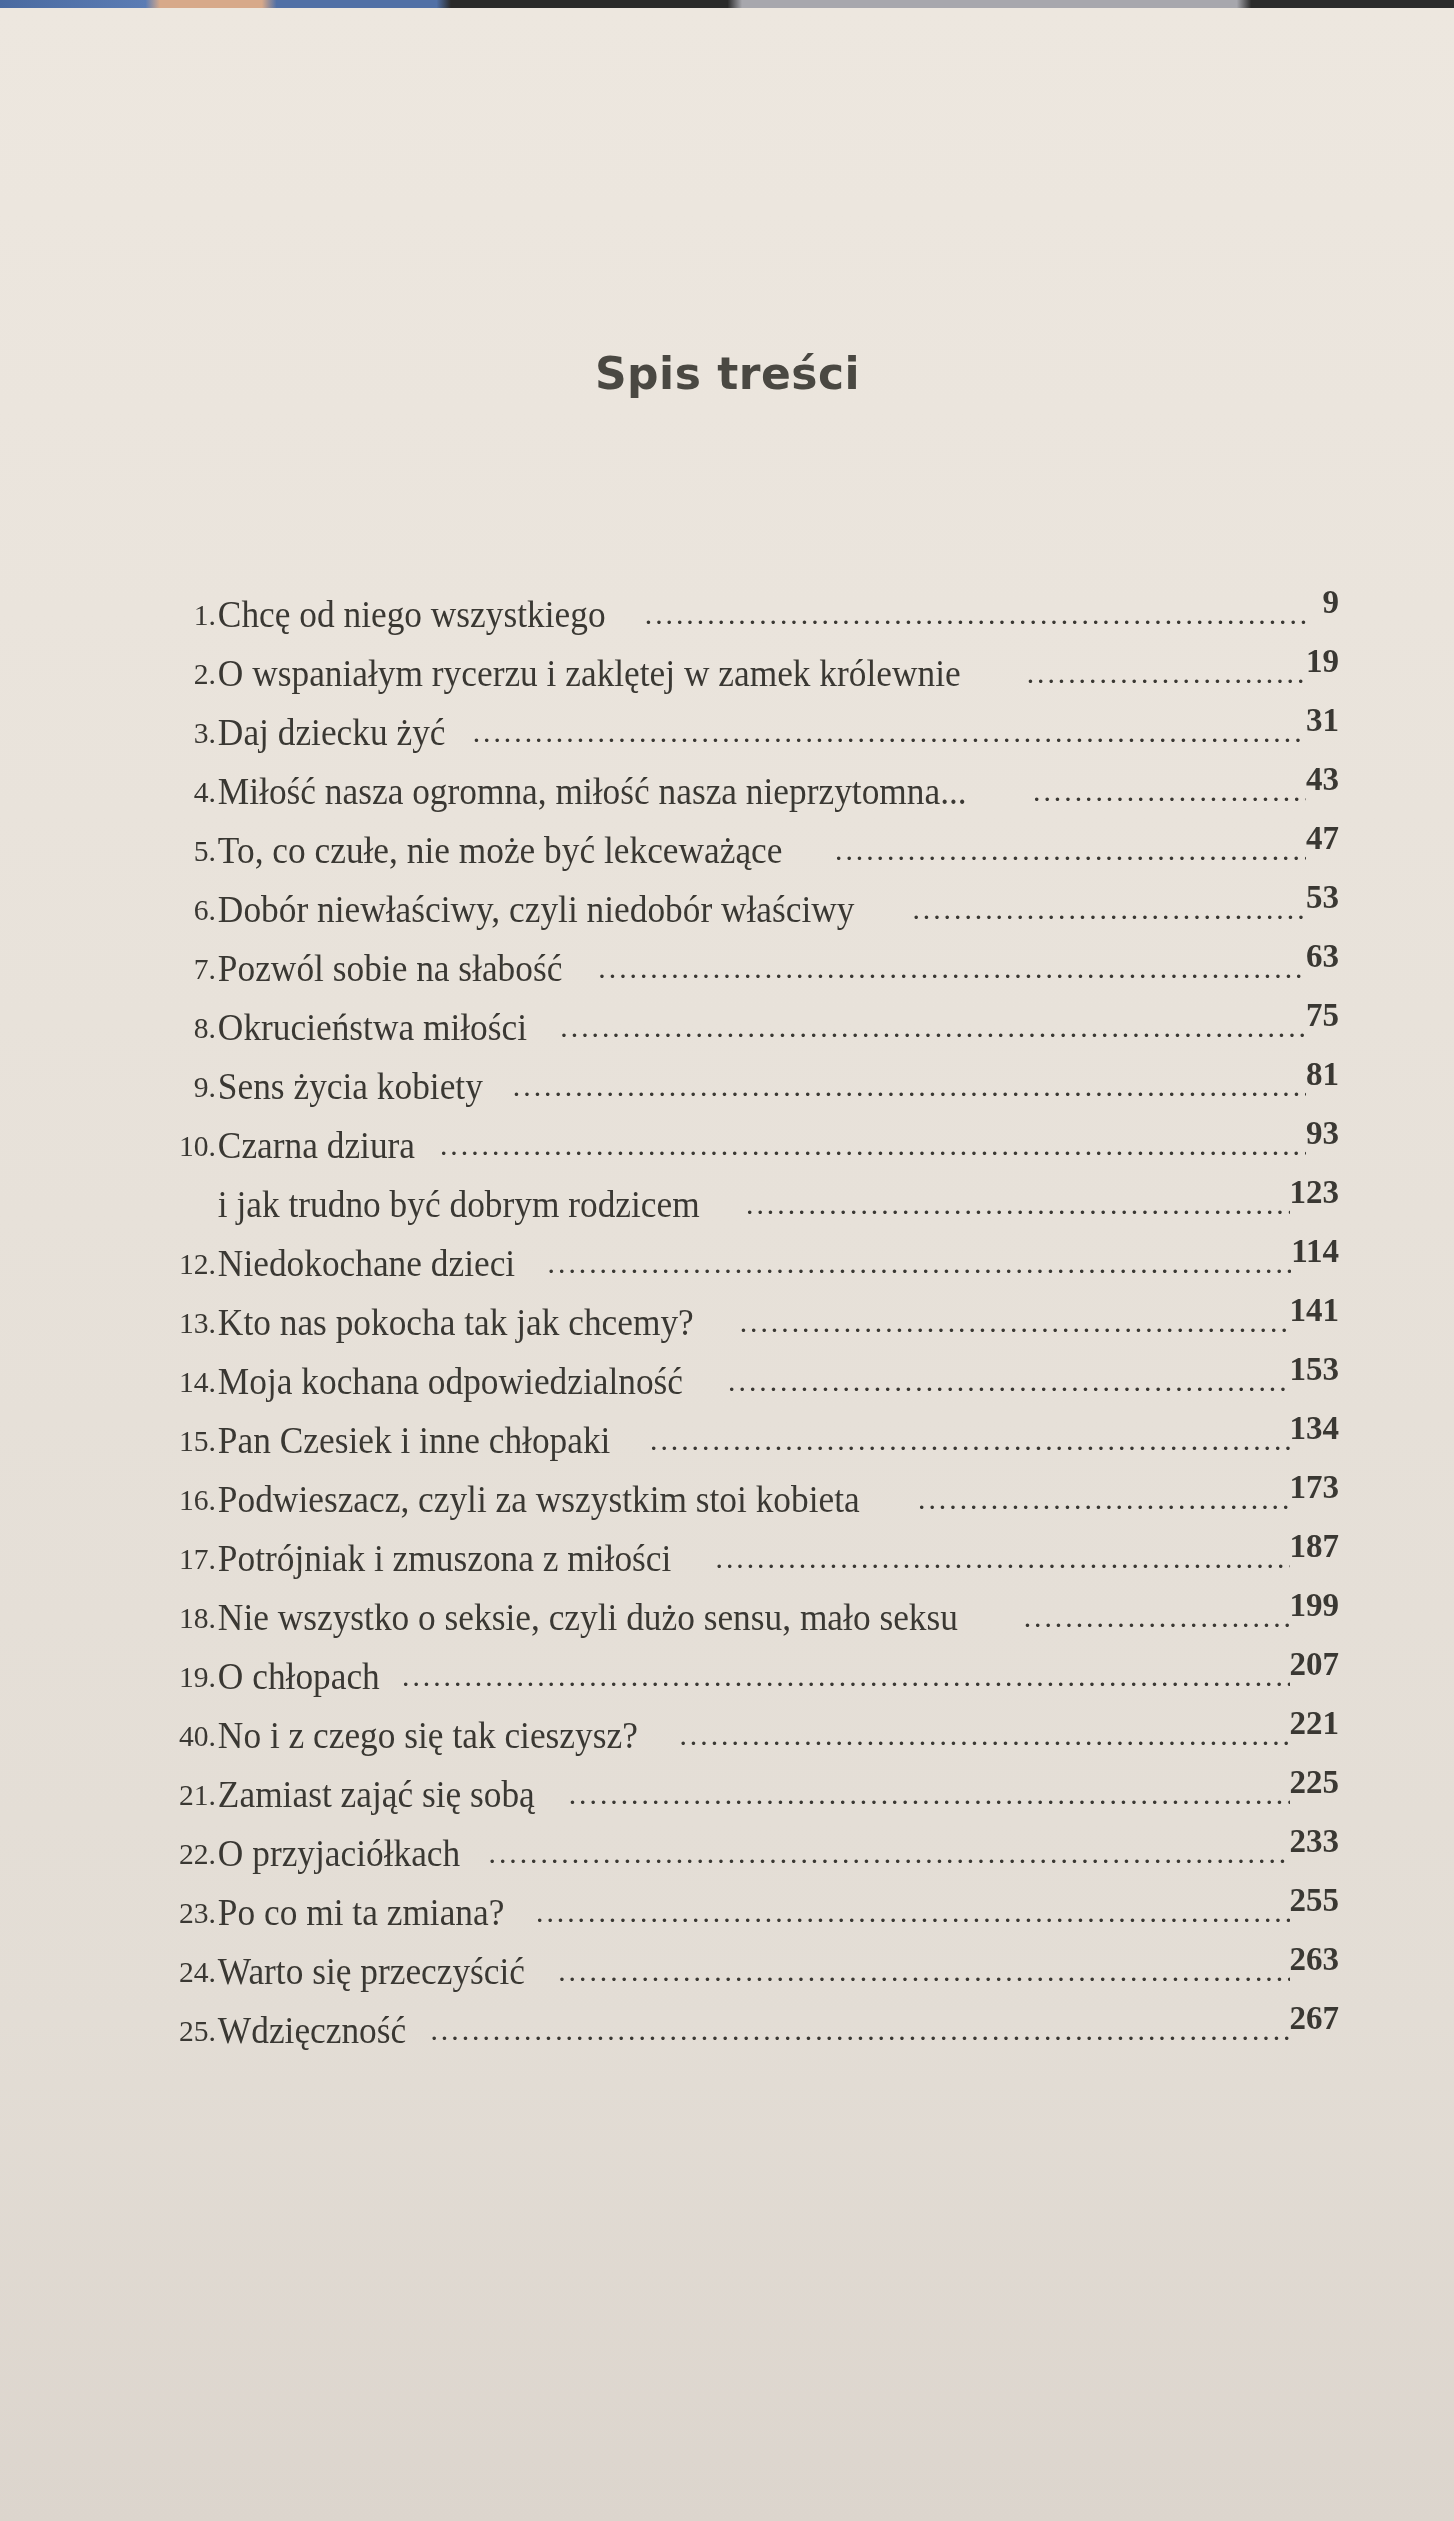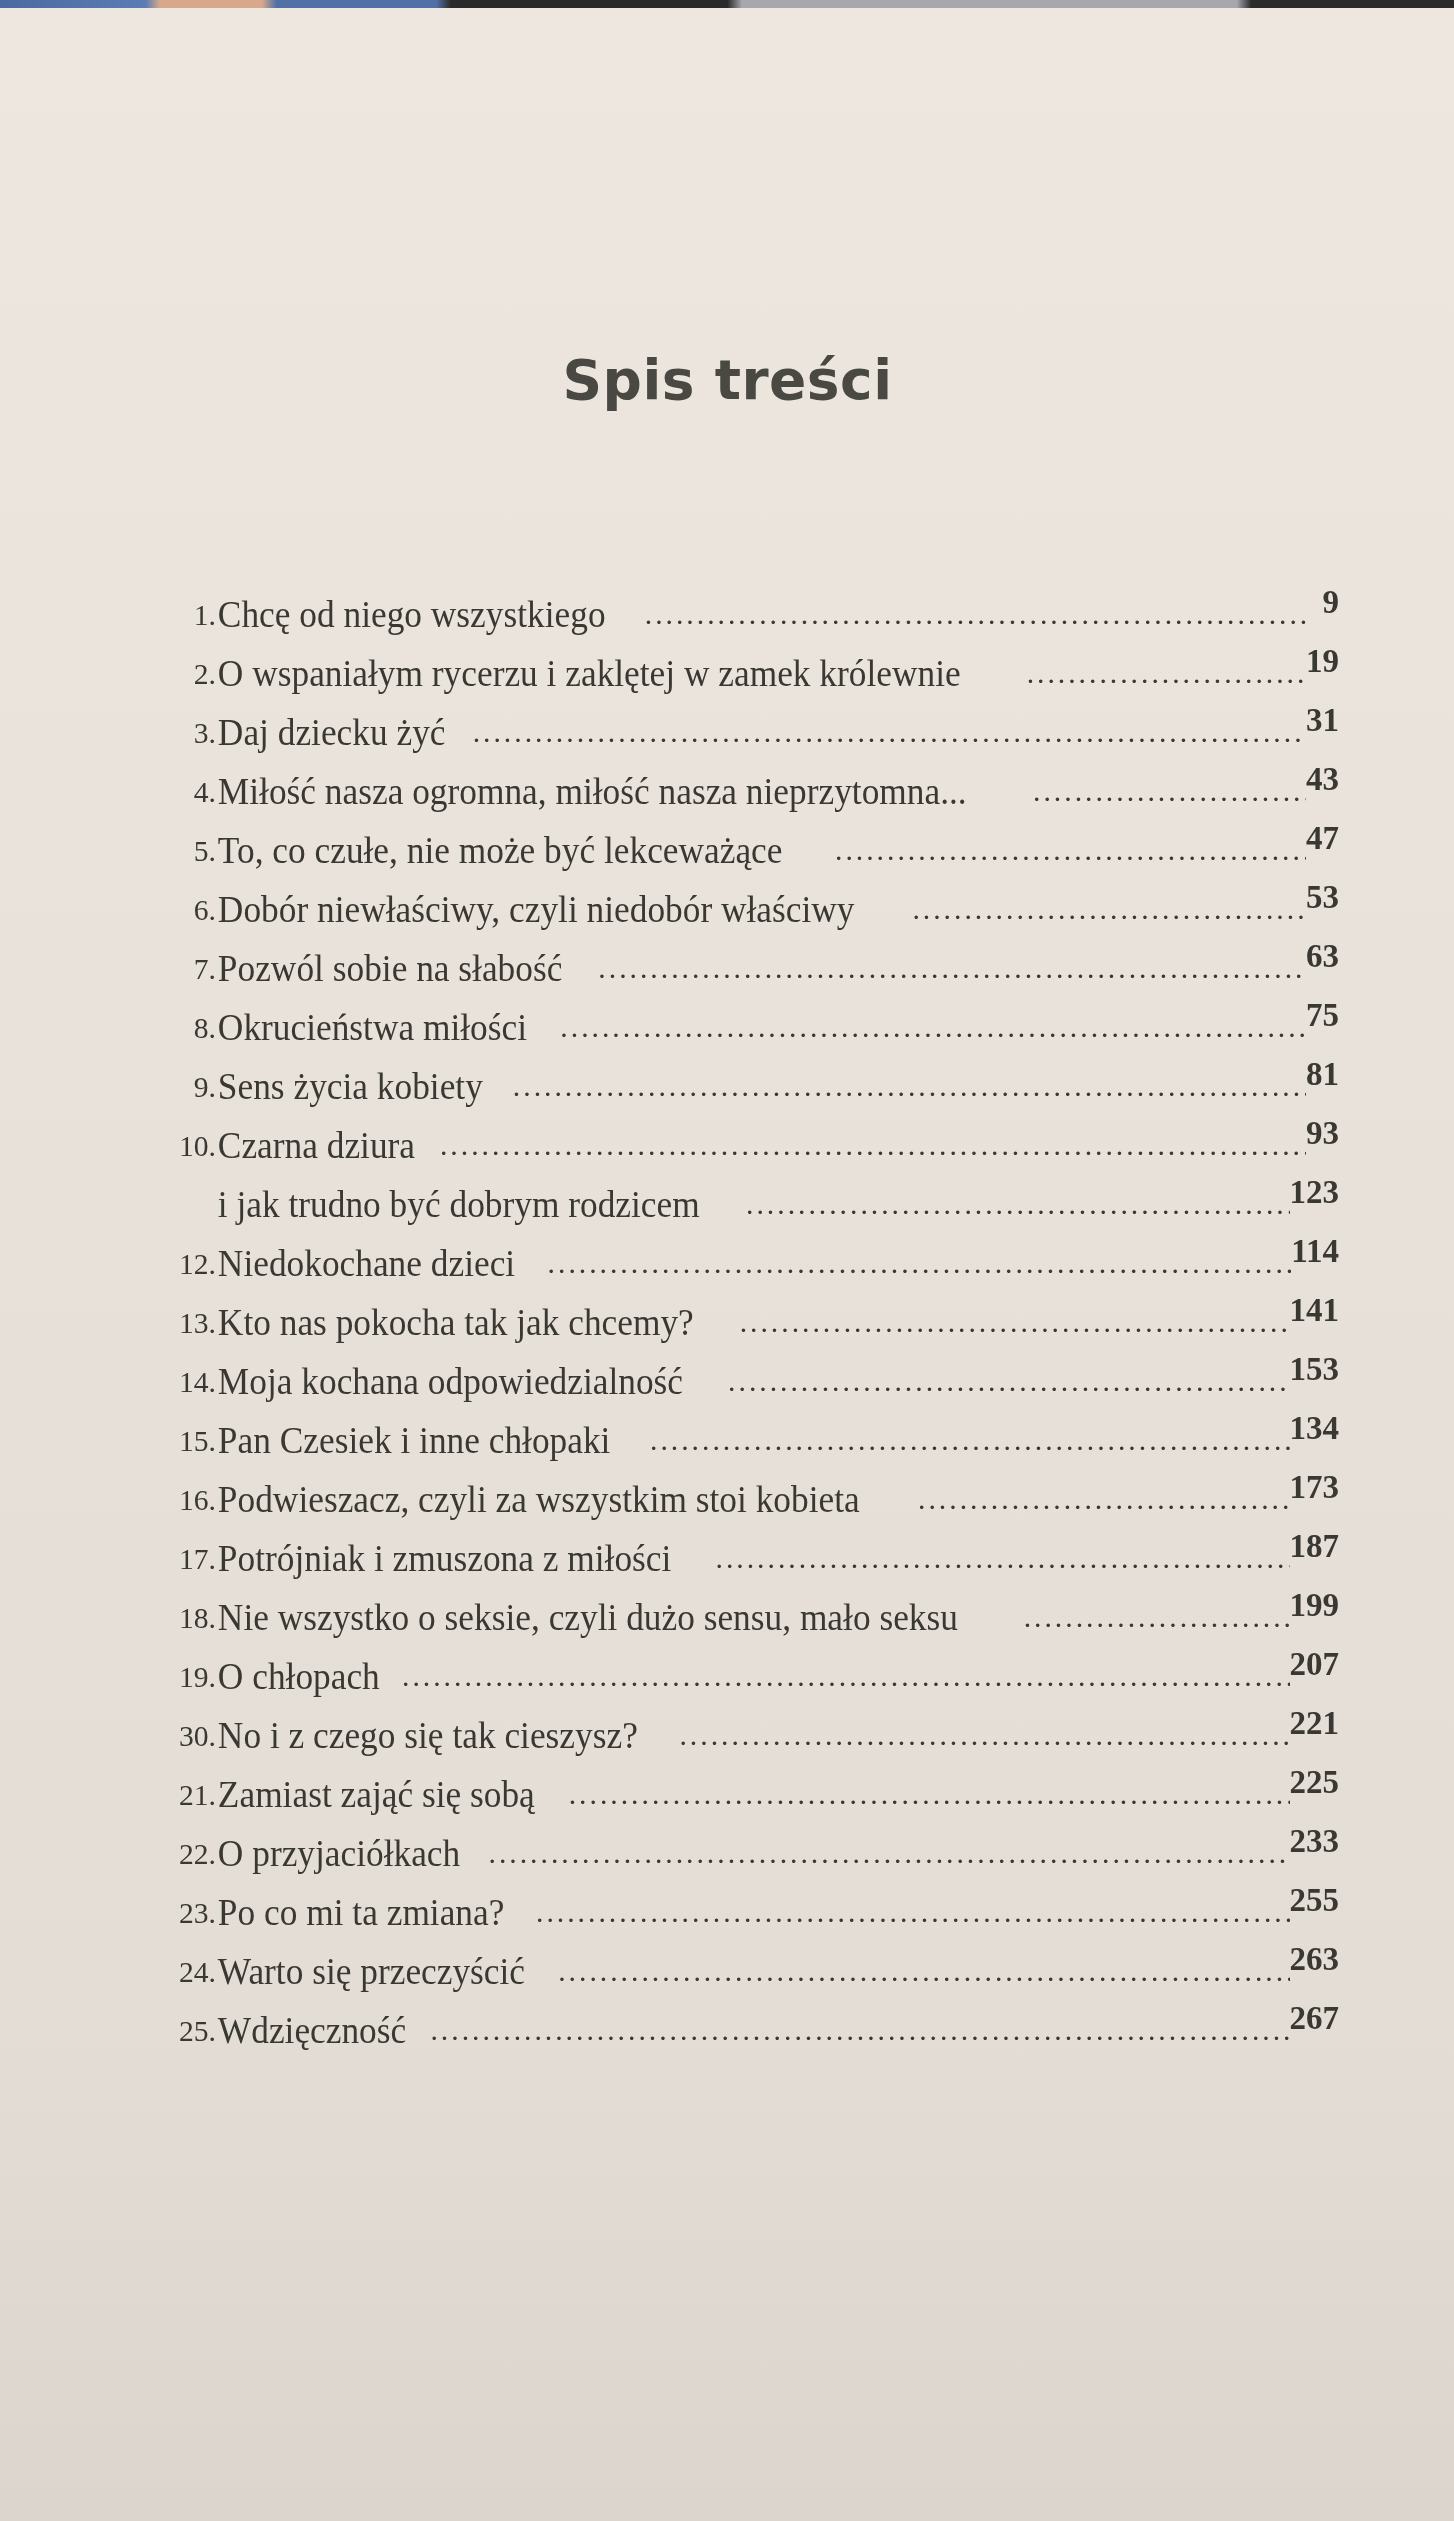--- a/index.html
+++ b/index.html
@@ -12,21 +12,21 @@
     position: absolute; left: 0; top: 0; width: 1455px; height: 7.9px;
     background: linear-gradient(90deg, #4a6aa0 0%, #5b7cb4 10%, #d7a98a 11%, #d7a98a 18%, #5170a6 19%, #5170a6 30%, #2a2a2a 31%, #2a2a2a 50%, #a7a7ad 51%, #a7a7ad 85%, #2b2b2b 86%, #2b2b2b 100%);
   }
   .page {
     position: absolute; left: 0; top: 7.9px; width: 1455px; height: 2514px;
     background: linear-gradient(180deg, #ede7df 0%, #e8e2da 40%, #e3ddd5 80%, #dcd5cd 100%);
   }
   .title {
     position: absolute; top: 340px; left: 0; width: 1455px; text-align: center;
     font-family: "DejaVu Sans", sans-serif; font-weight: bold;
-    font-size: 55px; color: #4a4842; letter-spacing: 0.5px;
+    font-size: 44px; color: #4a4842; letter-spacing: 0.5px;
   }
   .toc {
     position: absolute; left: 167px; top: 566px; width: 1172px;
     font-family: "Liberation Serif", serif; color: #3a3833;
   }
   .entry {
     position: relative; height: 59px;
     display: flex; align-items: flex-end;
     font-size: 38px; line-height: 1;
   }
@@ -165,21 +165,21 @@
         <span class="dots">..................................................................................................................................................</span>
         <span class="page-num">199</span>
       </div>
     <div class="entry">
         <span class="num">19.</span>
         <span class="text">O chłopach</span>
         <span class="dots">..................................................................................................................................................</span>
         <span class="page-num">207</span>
       </div>
     <div class="entry">
-        <span class="num">30.</span>
+        <span class="num">40.</span>
         <span class="text">No i z czego się tak cieszysz?</span>
         <span class="dots">..................................................................................................................................................</span>
         <span class="page-num">221</span>
       </div>
     <div class="entry">
         <span class="num">21.</span>
         <span class="text">Zamiast zająć się sobą</span>
         <span class="dots">..................................................................................................................................................</span>
         <span class="page-num">225</span>
       </div>

